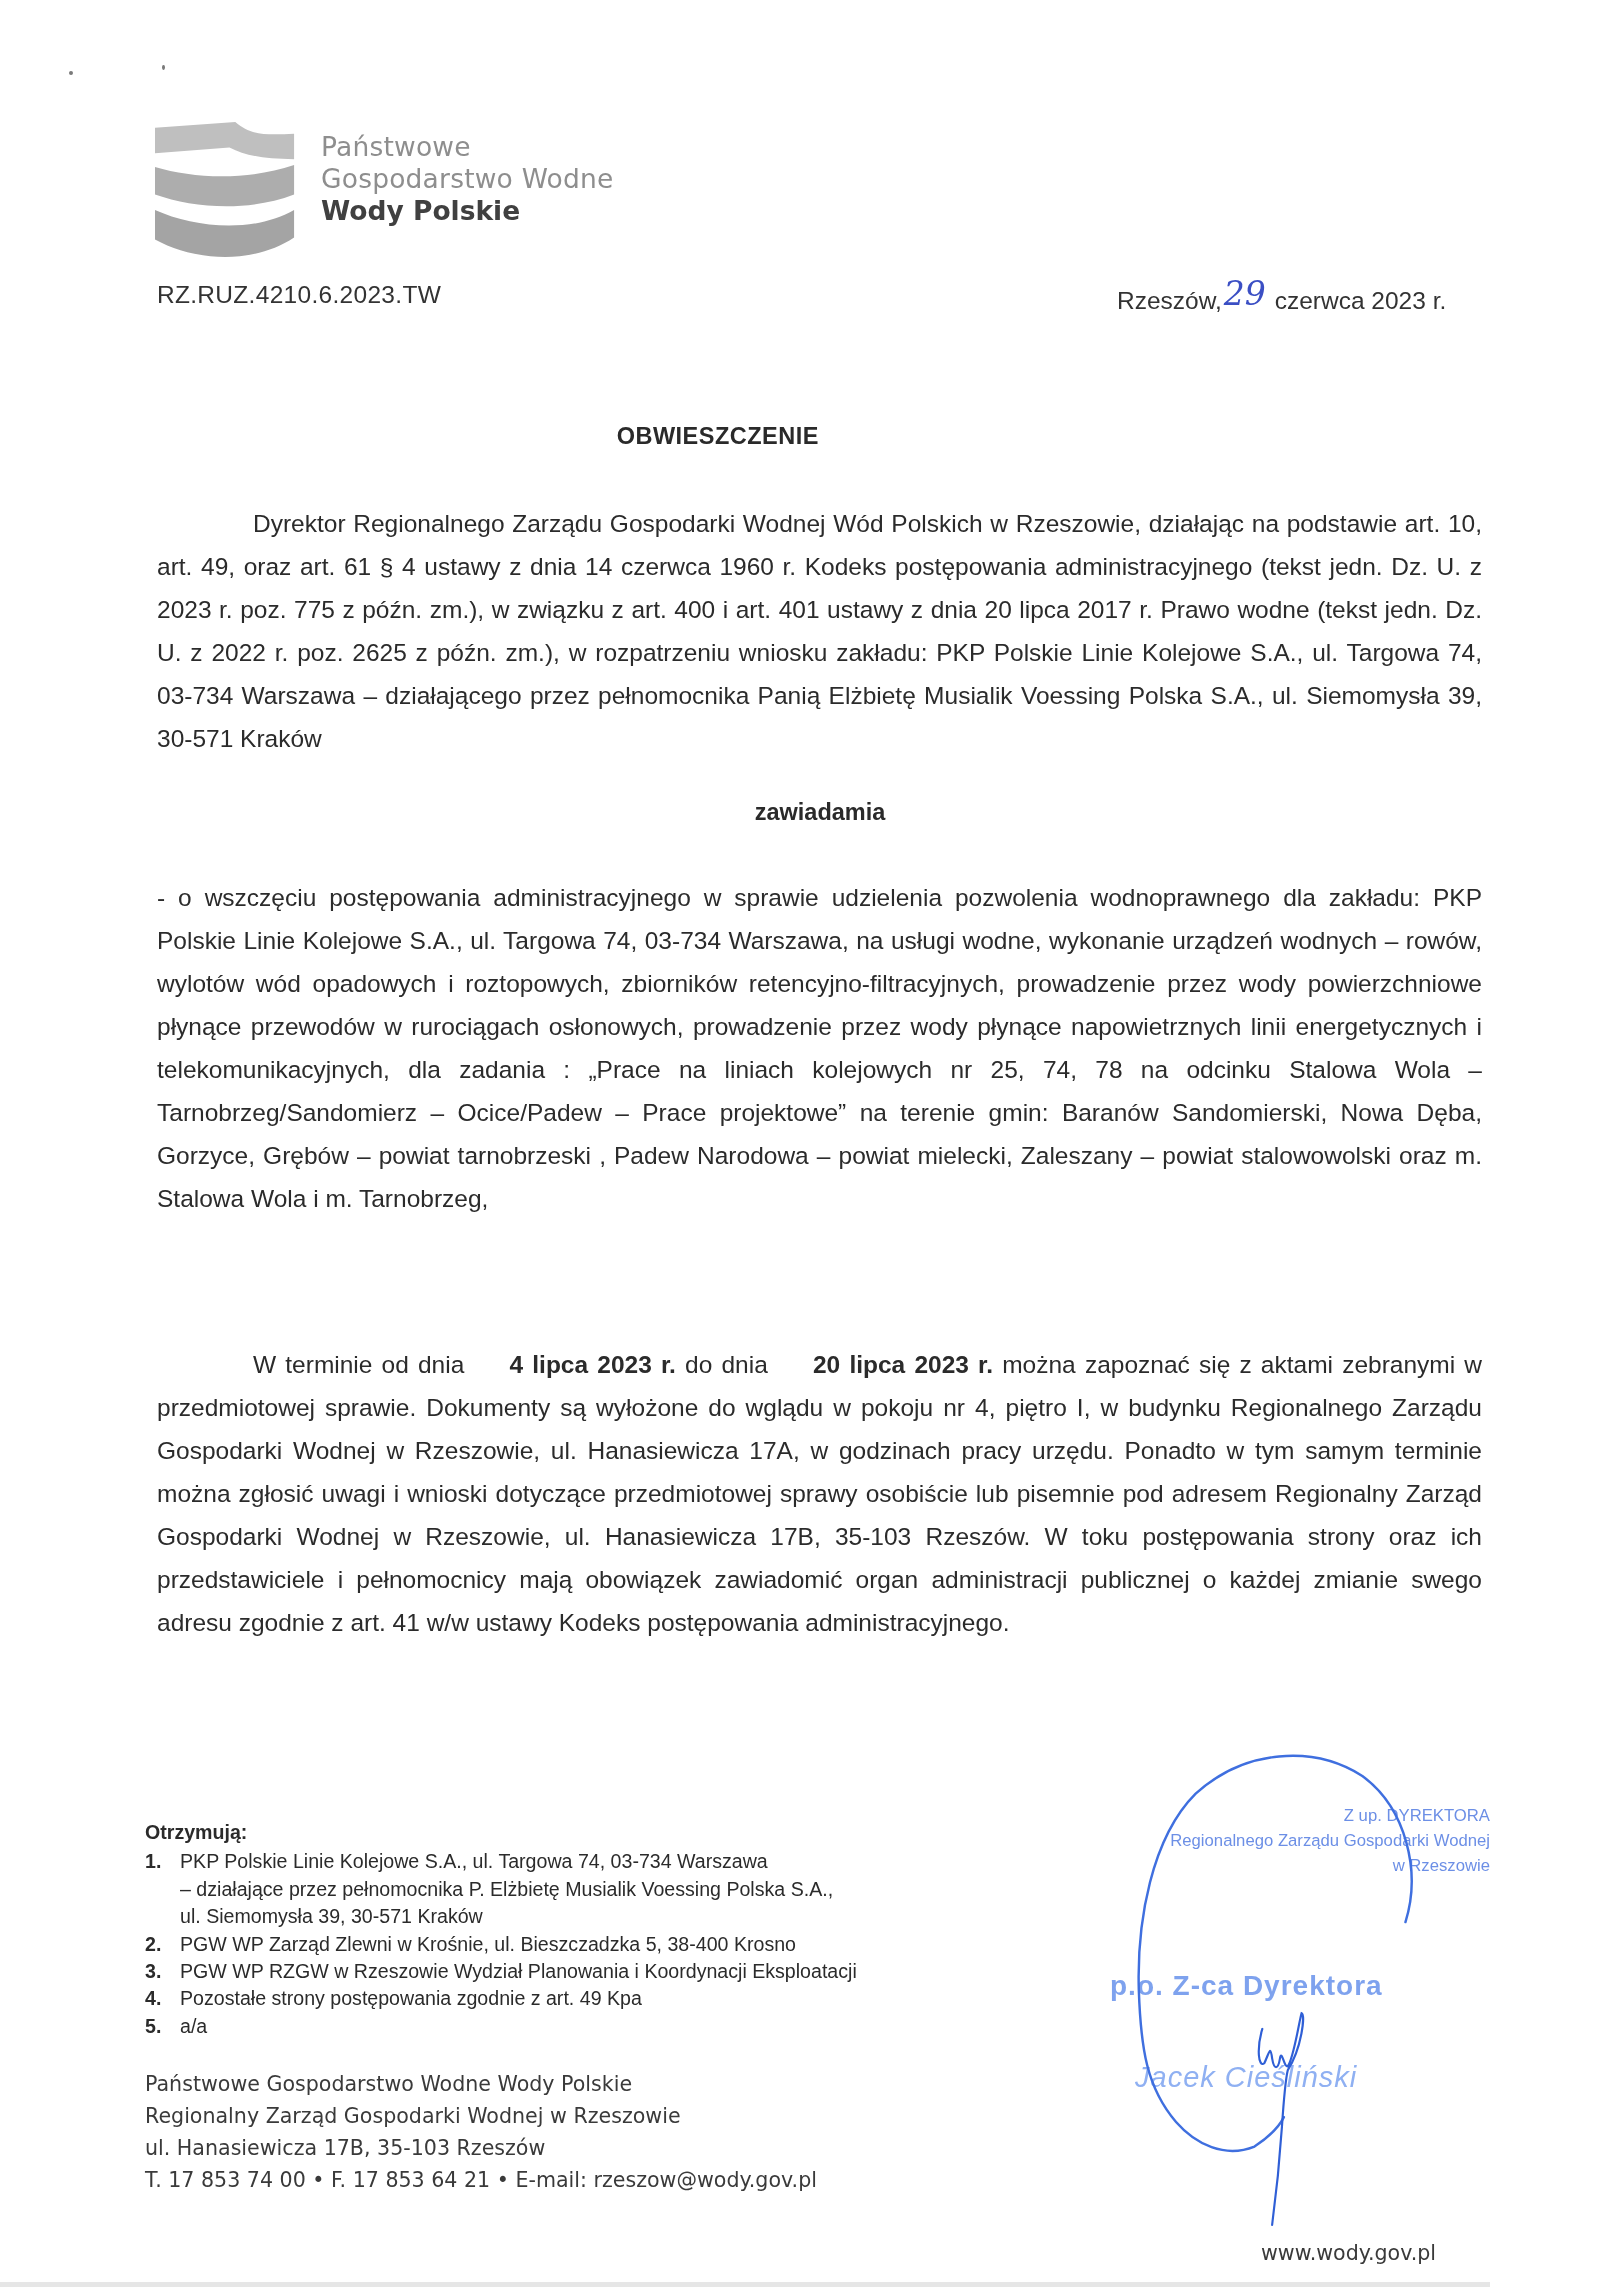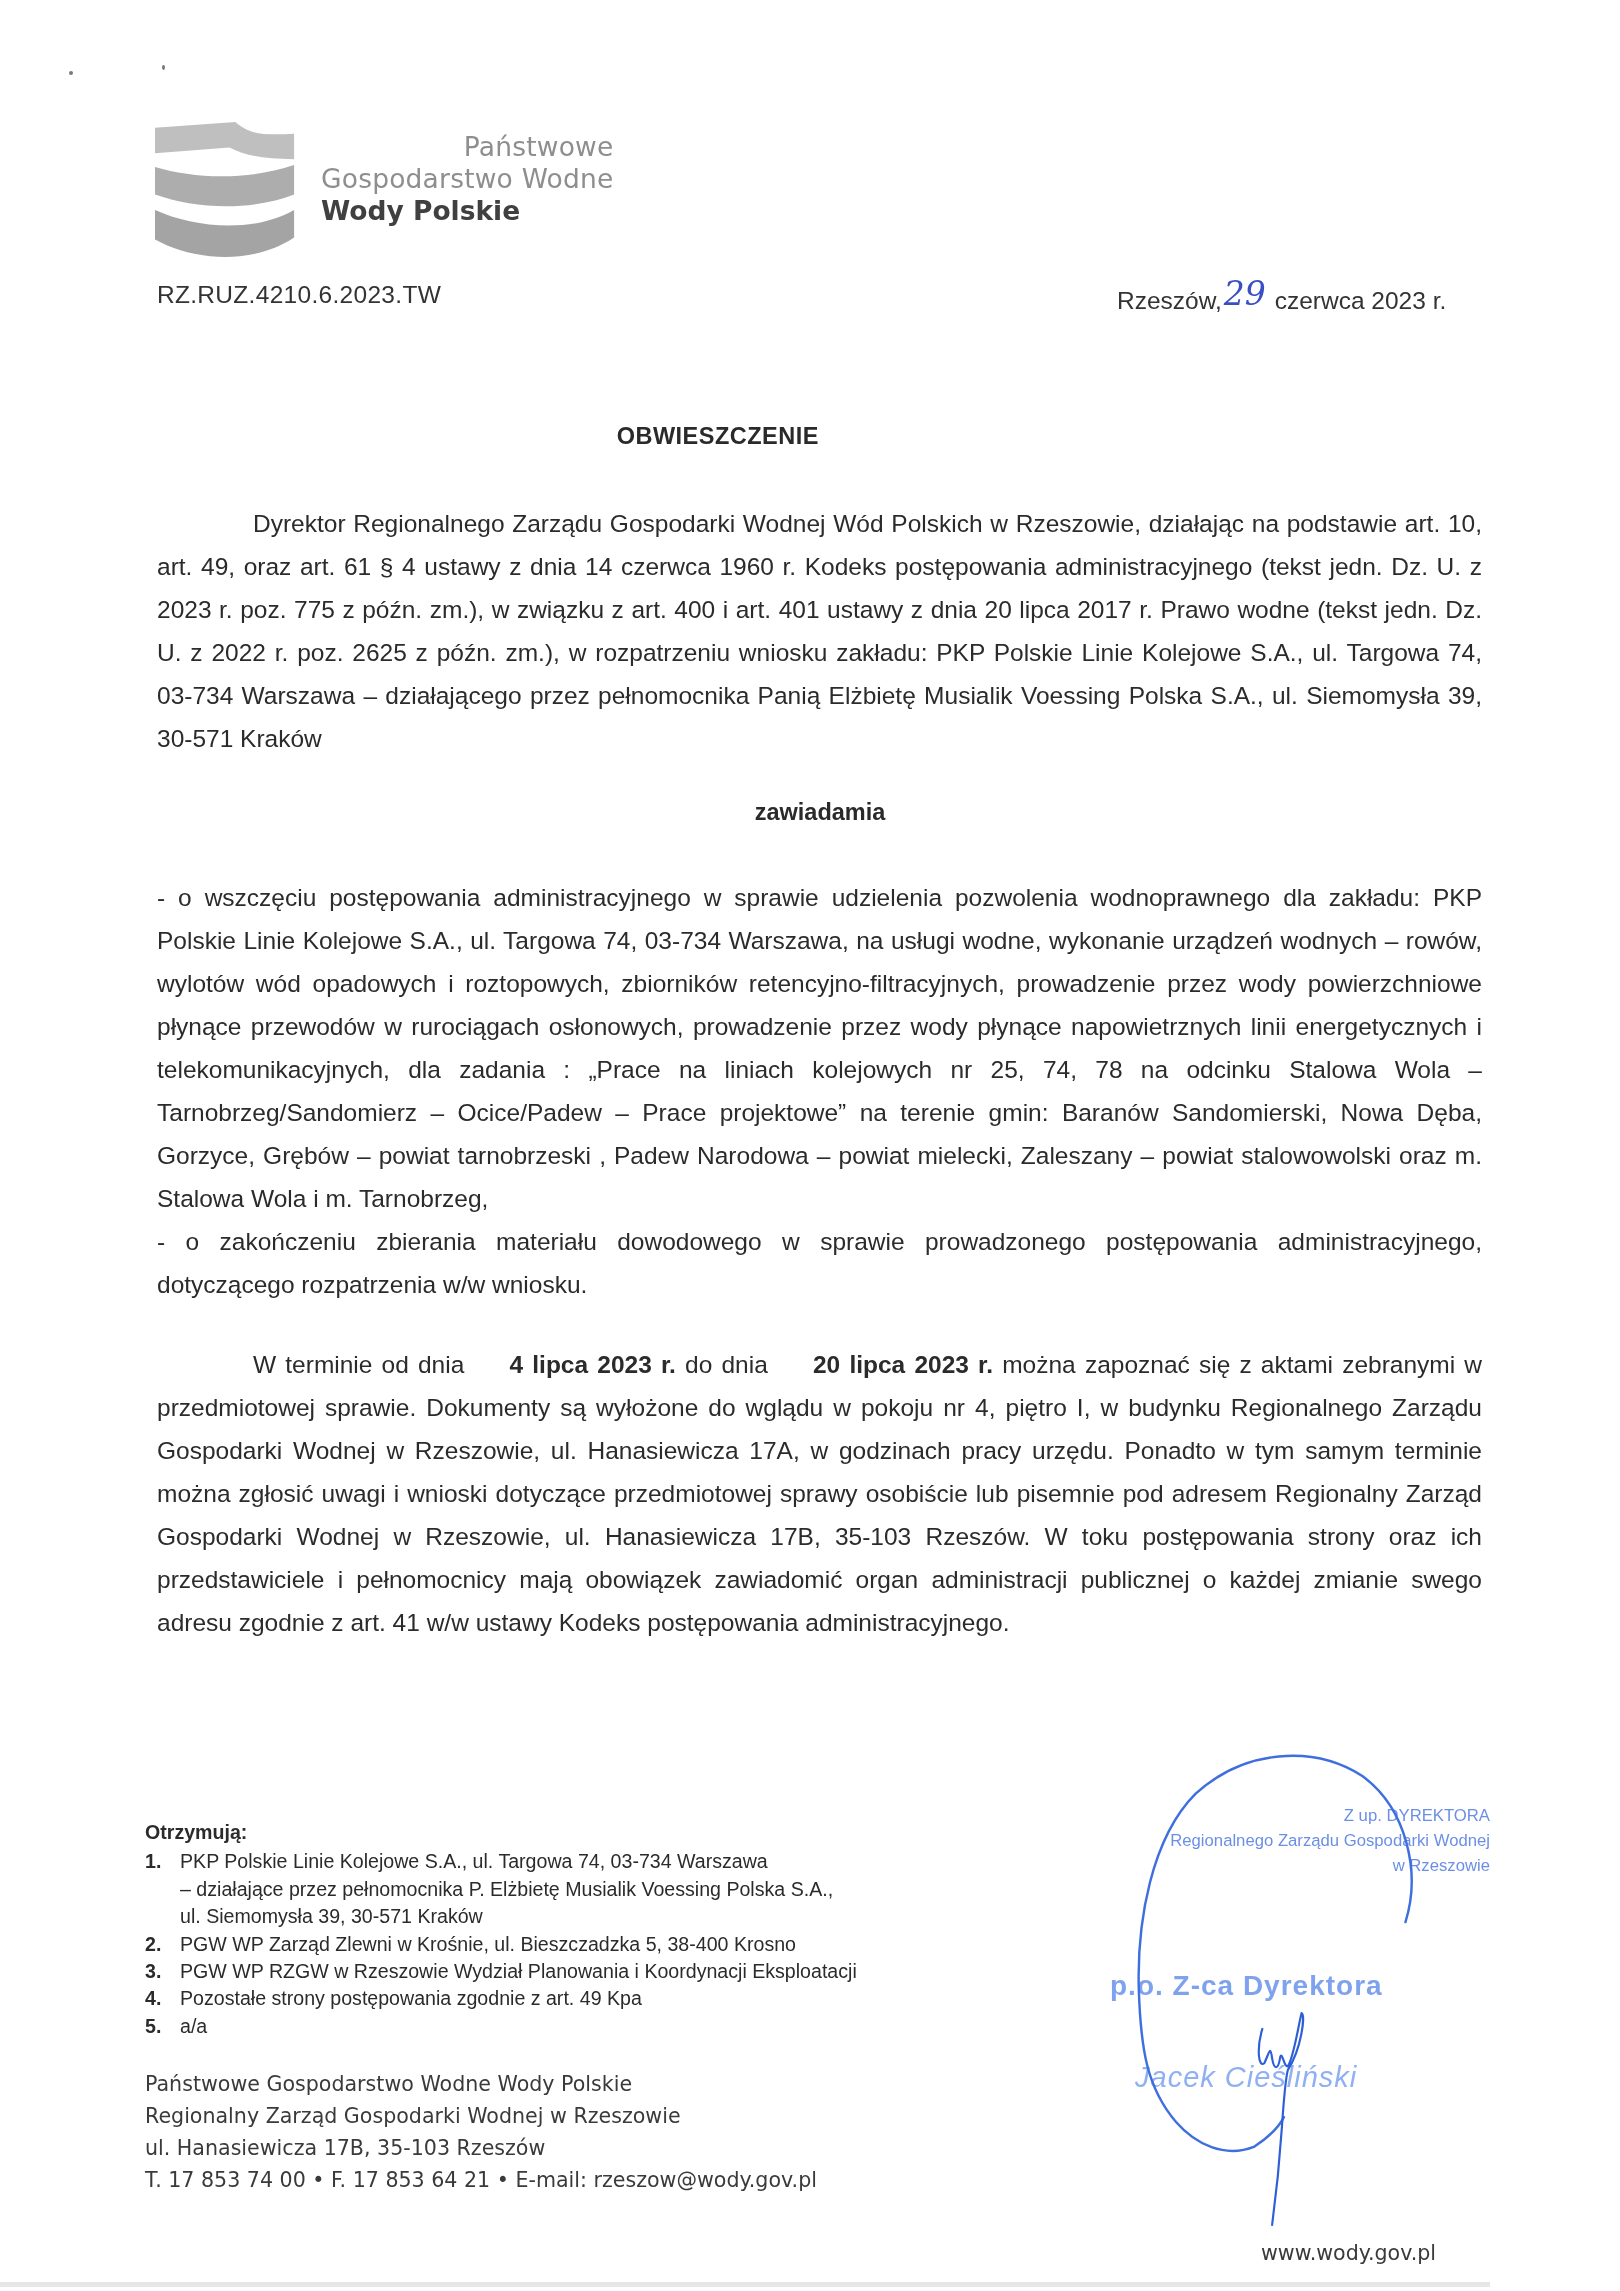--- a/index.html
+++ b/index.html
@@ -6,21 +6,21 @@
   body { width: 1620px; height: 2292px; position: relative; overflow: hidden;
          font-family: "Liberation Sans", sans-serif; color: #2b2b2b; }
   .abs { position: absolute; }
 
   
   .speck { position: absolute; width: 3.9px; height: 3.9px; background: #7a7a7a; border-radius: 50%; }
 
   
   .logo-mark { left: 155px; top: 120px; width: 143px; height: 143px; }
   .logo-text { left: 321px; top: 131px; font-family: "DejaVu Sans", sans-serif; color: #8e8e8e; font-size: 26.5px; line-height: 32px; }
-  .logo-text .l1, .logo-text .l2 { font-weight: normal; letter-spacing: 0.2px; text-align: right; }
+  .logo-text .l1, .logo-text .l2 { font-weight: normal; letter-spacing: 0.2px; }
   .logo-text .l3 { font-weight: bold; color: #404040; }
 
   .ref { left: 157px; top: 281px; font-size: 24.5px; color: #333; letter-spacing: 0.3px; }
   .date { left: 1117px; top: 278px; font-size: 24.5px; color: #333; text-align: right; }
   .date .hand { font-family: "DejaVu Serif", serif; font-style: italic; color: #3b4fc4; font-size: 33px; margin: 0 2px; position: relative; top: -3.9px; }
 
   .title { left: 0; width: 1416px; top: 423px; text-align: center; font-weight: bold; font-size: 23.5px; color: #2a2a2a; letter-spacing: 0.5px; padding-left: 19.6px; box-sizing: border-box; }
 
   .para { left: 157px; width: 1325px; font-size: 24.5px; line-height: 43px; color: #2b2b2b; text-align: justify; }
   .para .indent { display: inline-block; width: 96px; }
@@ -79,21 +79,20 @@
 <div class="abs title">OBWIESZCZENIE</div>
 
 <div class="abs para p1">
   <span class="indent"></span><span>Dyrektor Regionalnego Zarządu Gospodarki Wodnej Wód Polskich w Rzeszowie, działając na podstawie art. 10, art. 49, oraz art. 61 § 4 ustawy z dnia 14 czerwca 1960 r. Kodeks postępowania administracyjnego (tekst jedn. Dz. U. z 2023 r. poz. 775 z późn. zm.), w związku z art. 400 i art. 401 ustawy z dnia 20 lipca 2017 r. Prawo wodne (tekst jedn. Dz. U. z 2022 r. poz. 2625 z późn. zm.), w rozpatrzeniu wniosku zakładu: PKP Polskie Linie Kolejowe S.A., ul. Targowa 74, 03-734 Warszawa – działającego przez pełnomocnika Panią Elżbietę Musialik Voessing Polska S.A., ul. Siemomysła 39, 30-571 Kraków</span>
 </div>
 
 <div class="abs sub">zawiadamia</div>
 
 <div class="abs para p2">
   <div>- o wszczęciu postępowania administracyjnego w sprawie udzielenia pozwolenia wodnoprawnego dla zakładu: PKP Polskie Linie Kolejowe S.A., ul. Targowa 74, 03-734 Warszawa, na usługi wodne, wykonanie urządzeń wodnych – rowów, wylotów wód opadowych i roztopowych, zbiorników retencyjno-filtracyjnych, prowadzenie przez wody powierzchniowe płynące przewodów w rurociągach osłonowych, prowadzenie przez wody płynące napowietrznych linii energetycznych i telekomunikacyjnych, dla zadania : „Prace na liniach kolejowych nr 25, 74, 78 na odcinku Stalowa Wola – Tarnobrzeg/Sandomierz – Ocice/Padew – Prace projektowe” na terenie gmin: Baranów Sandomierski, Nowa Dęba, Gorzyce, Grębów – powiat tarnobrzeski , Padew Narodowa – powiat mielecki, Zaleszany – powiat stalowowolski oraz m. Stalowa Wola i m. Tarnobrzeg,</div>
-  <div>- o zakończeniu zbierania materiału dowodowego w sprawie prowadzonego postępowania administracyjnego, dotyczącego rozpatrzenia w/w wniosku.</div>
 </div>
 
 <div class="abs para p3">
   <span class="indent"></span><span>W terminie od dnia </span><b>4 lipca 2023 r.</b><span> do dnia </span><b>20 lipca 2023 r.</b><span> można zapoznać się z aktami zebranymi w przedmiotowej sprawie. Dokumenty są wyłożone do wglądu w pokoju nr 4, piętro I, w budynku Regionalnego Zarządu Gospodarki Wodnej w Rzeszowie, ul. Hanasiewicza 17A, w godzinach pracy urzędu. Ponadto w tym samym terminie można zgłosić uwagi i wnioski dotyczące przedmiotowej sprawy osobiście lub pisemnie pod adresem Regionalny Zarząd Gospodarki Wodnej w Rzeszowie, ul. Hanasiewicza 17B, 35-103 Rzeszów. W toku postępowania strony oraz ich przedstawiciele i pełnomocnicy mają obowiązek zawiadomić organ administracji publicznej o każdej zmianie swego adresu zgodnie z art. 41 w/w ustawy Kodeks postępowania administracyjnego.</span>
 </div>
 
 <div class="abs recipients">
   <div class="rh">Otrzymują:</div>
   <ol>
     <li>

